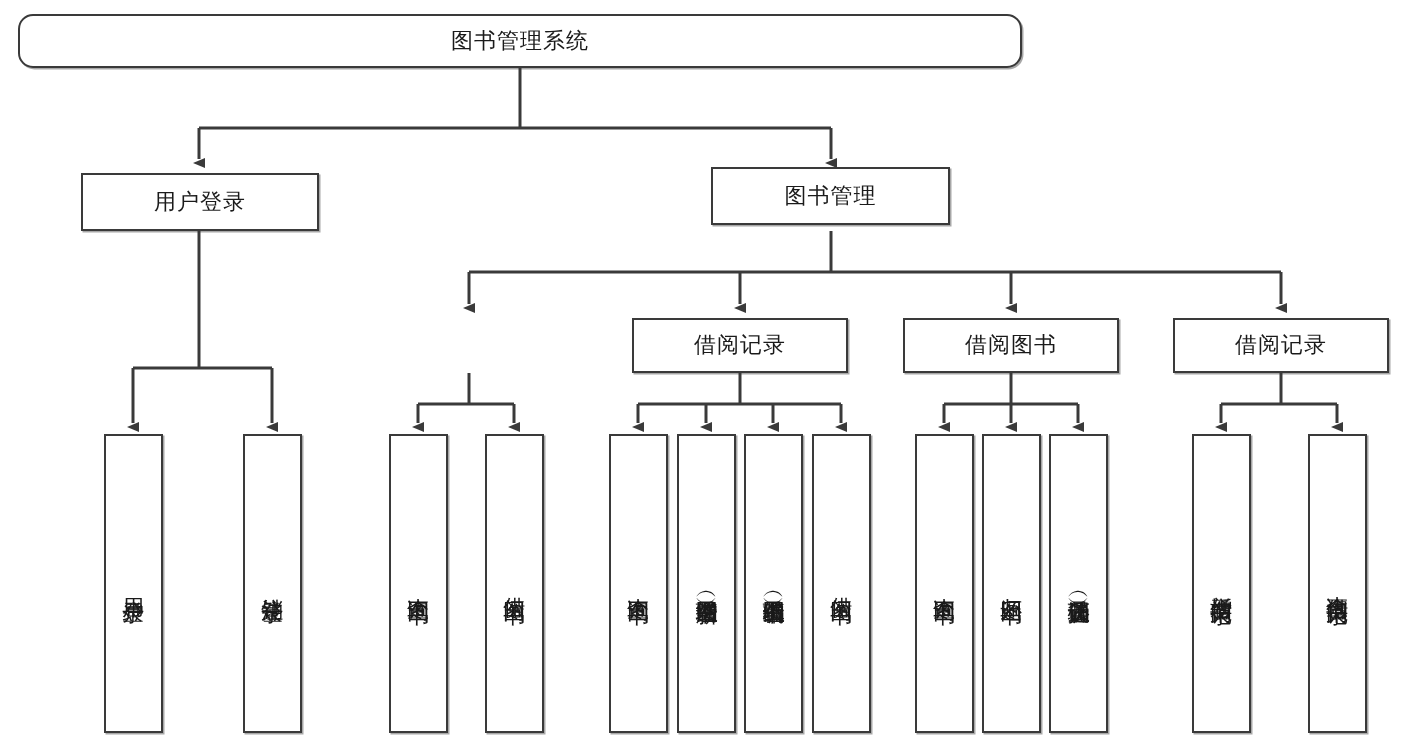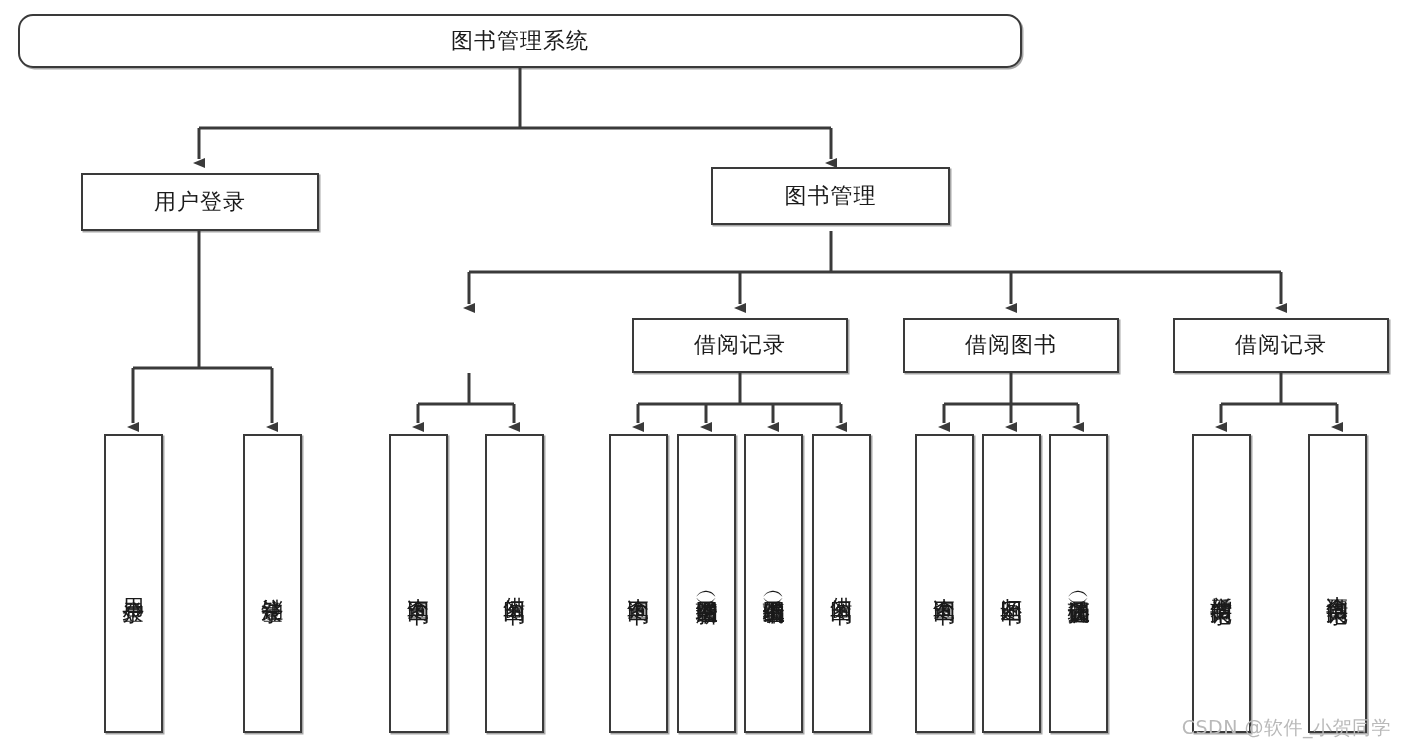--- a/index.html
+++ b/index.html
@@ -141,14 +141,13 @@
   <div class="node vert tight" style="left:744px; top:434px; width:59px; height:299px;">编辑图书（管理员）</div>
   <div class="node vert" style="left:812px; top:434px; width:59px; height:299px;">借阅图书</div>
 
   <div class="node vert" style="left:915px; top:434px; width:59px; height:299px;">查询图书</div>
   <div class="node vert" style="left:982px; top:434px; width:59px; height:299px;">归还图书</div>
   <div class="node vert tight" style="left:1049px; top:434px; width:59px; height:299px;">确认归还（管理员）</div>
 
   <div class="node vert" style="left:1192px; top:434px; width:59px; height:299px;">新增借阅记录</div>
   <div class="node vert" style="left:1308px; top:434px; width:59px; height:299px;">查询借阅记录</div>
 
-  <div id="watermark">CSDN @软件_小贺同学</div>
 </div>
 
 </body></html>

